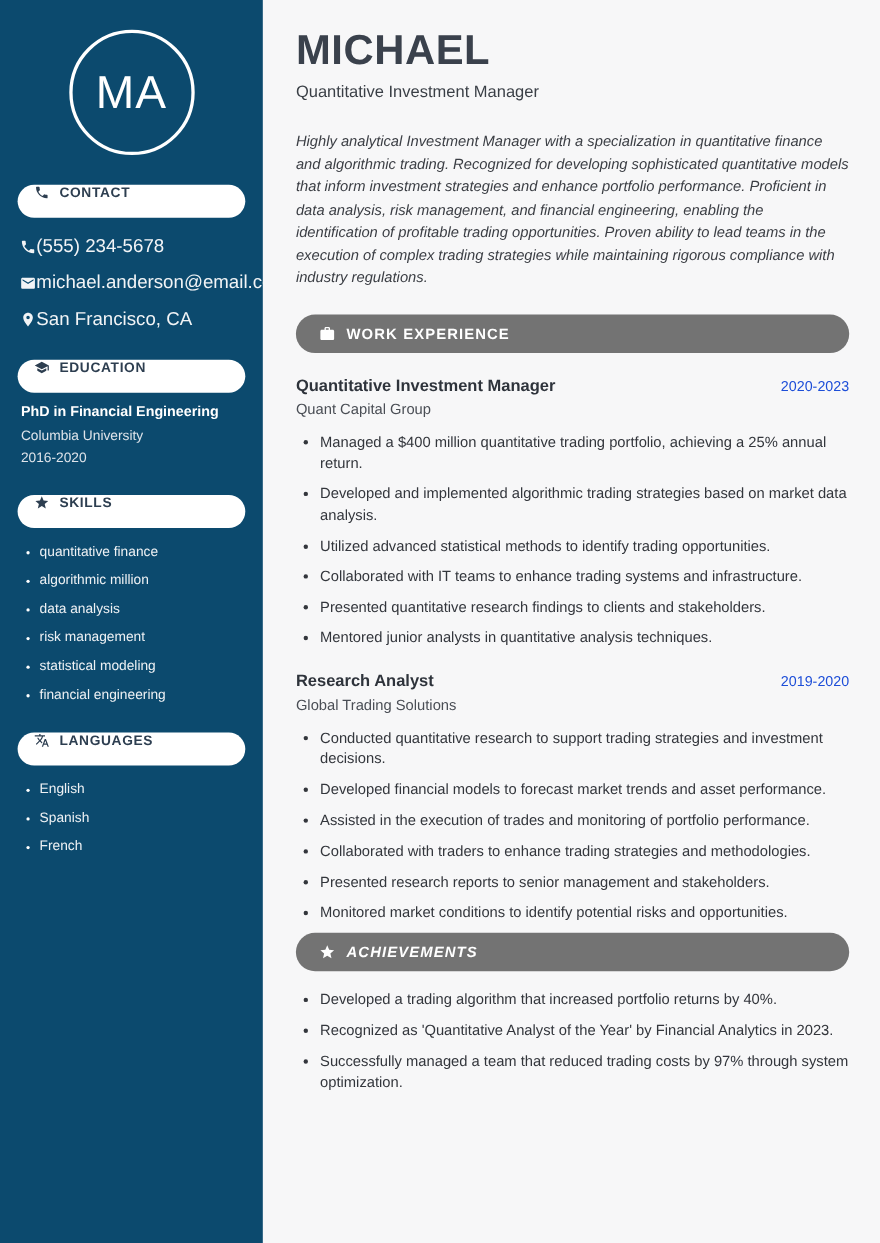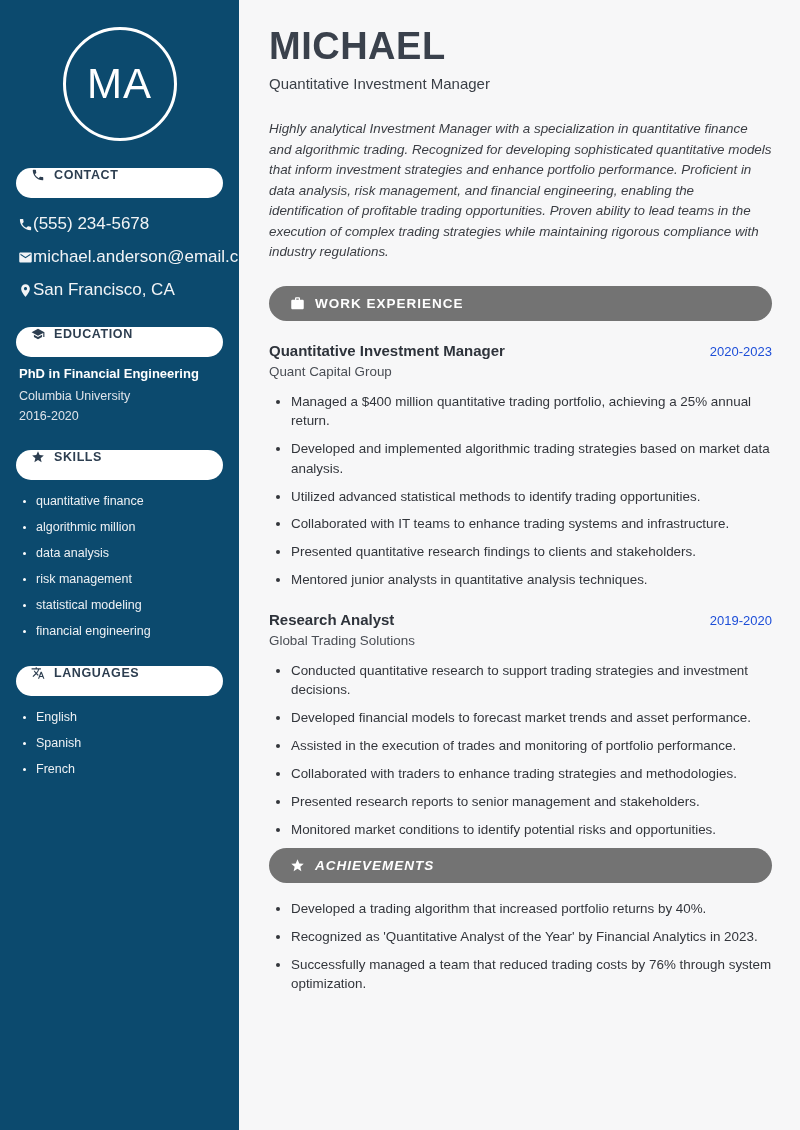--- a/index.html
+++ b/index.html
@@ -221,17 +221,17 @@
     <div class="banner achv-banner">
       <svg class="ic" viewBox="0 0 24 24" fill="currentColor">
           <path d="M12 17.27L18.18 21l-1.64-7.03L22 9.24l-7.19-.61L12 2 9.19 8.63 2 9.24l5.46 4.73L5.82 21z"></path>
         </svg>
       <span>ACHIEVEMENTS</span>
     </div>
 
     <ul class="bullets achv-bullets">
       <li>Developed a trading algorithm that increased portfolio returns by 40%.</li>
       <li>Recognized as 'Quantitative Analyst of the Year' by Financial Analytics in 2023.</li>
-      <li>Successfully managed a team that reduced trading costs by 76% through system optimization.</li>
+      <li>Successfully managed a team that reduced trading costs by 97% through system optimization.</li>
     </ul>
 
   </main>
 </div>
 
 </body></html>

